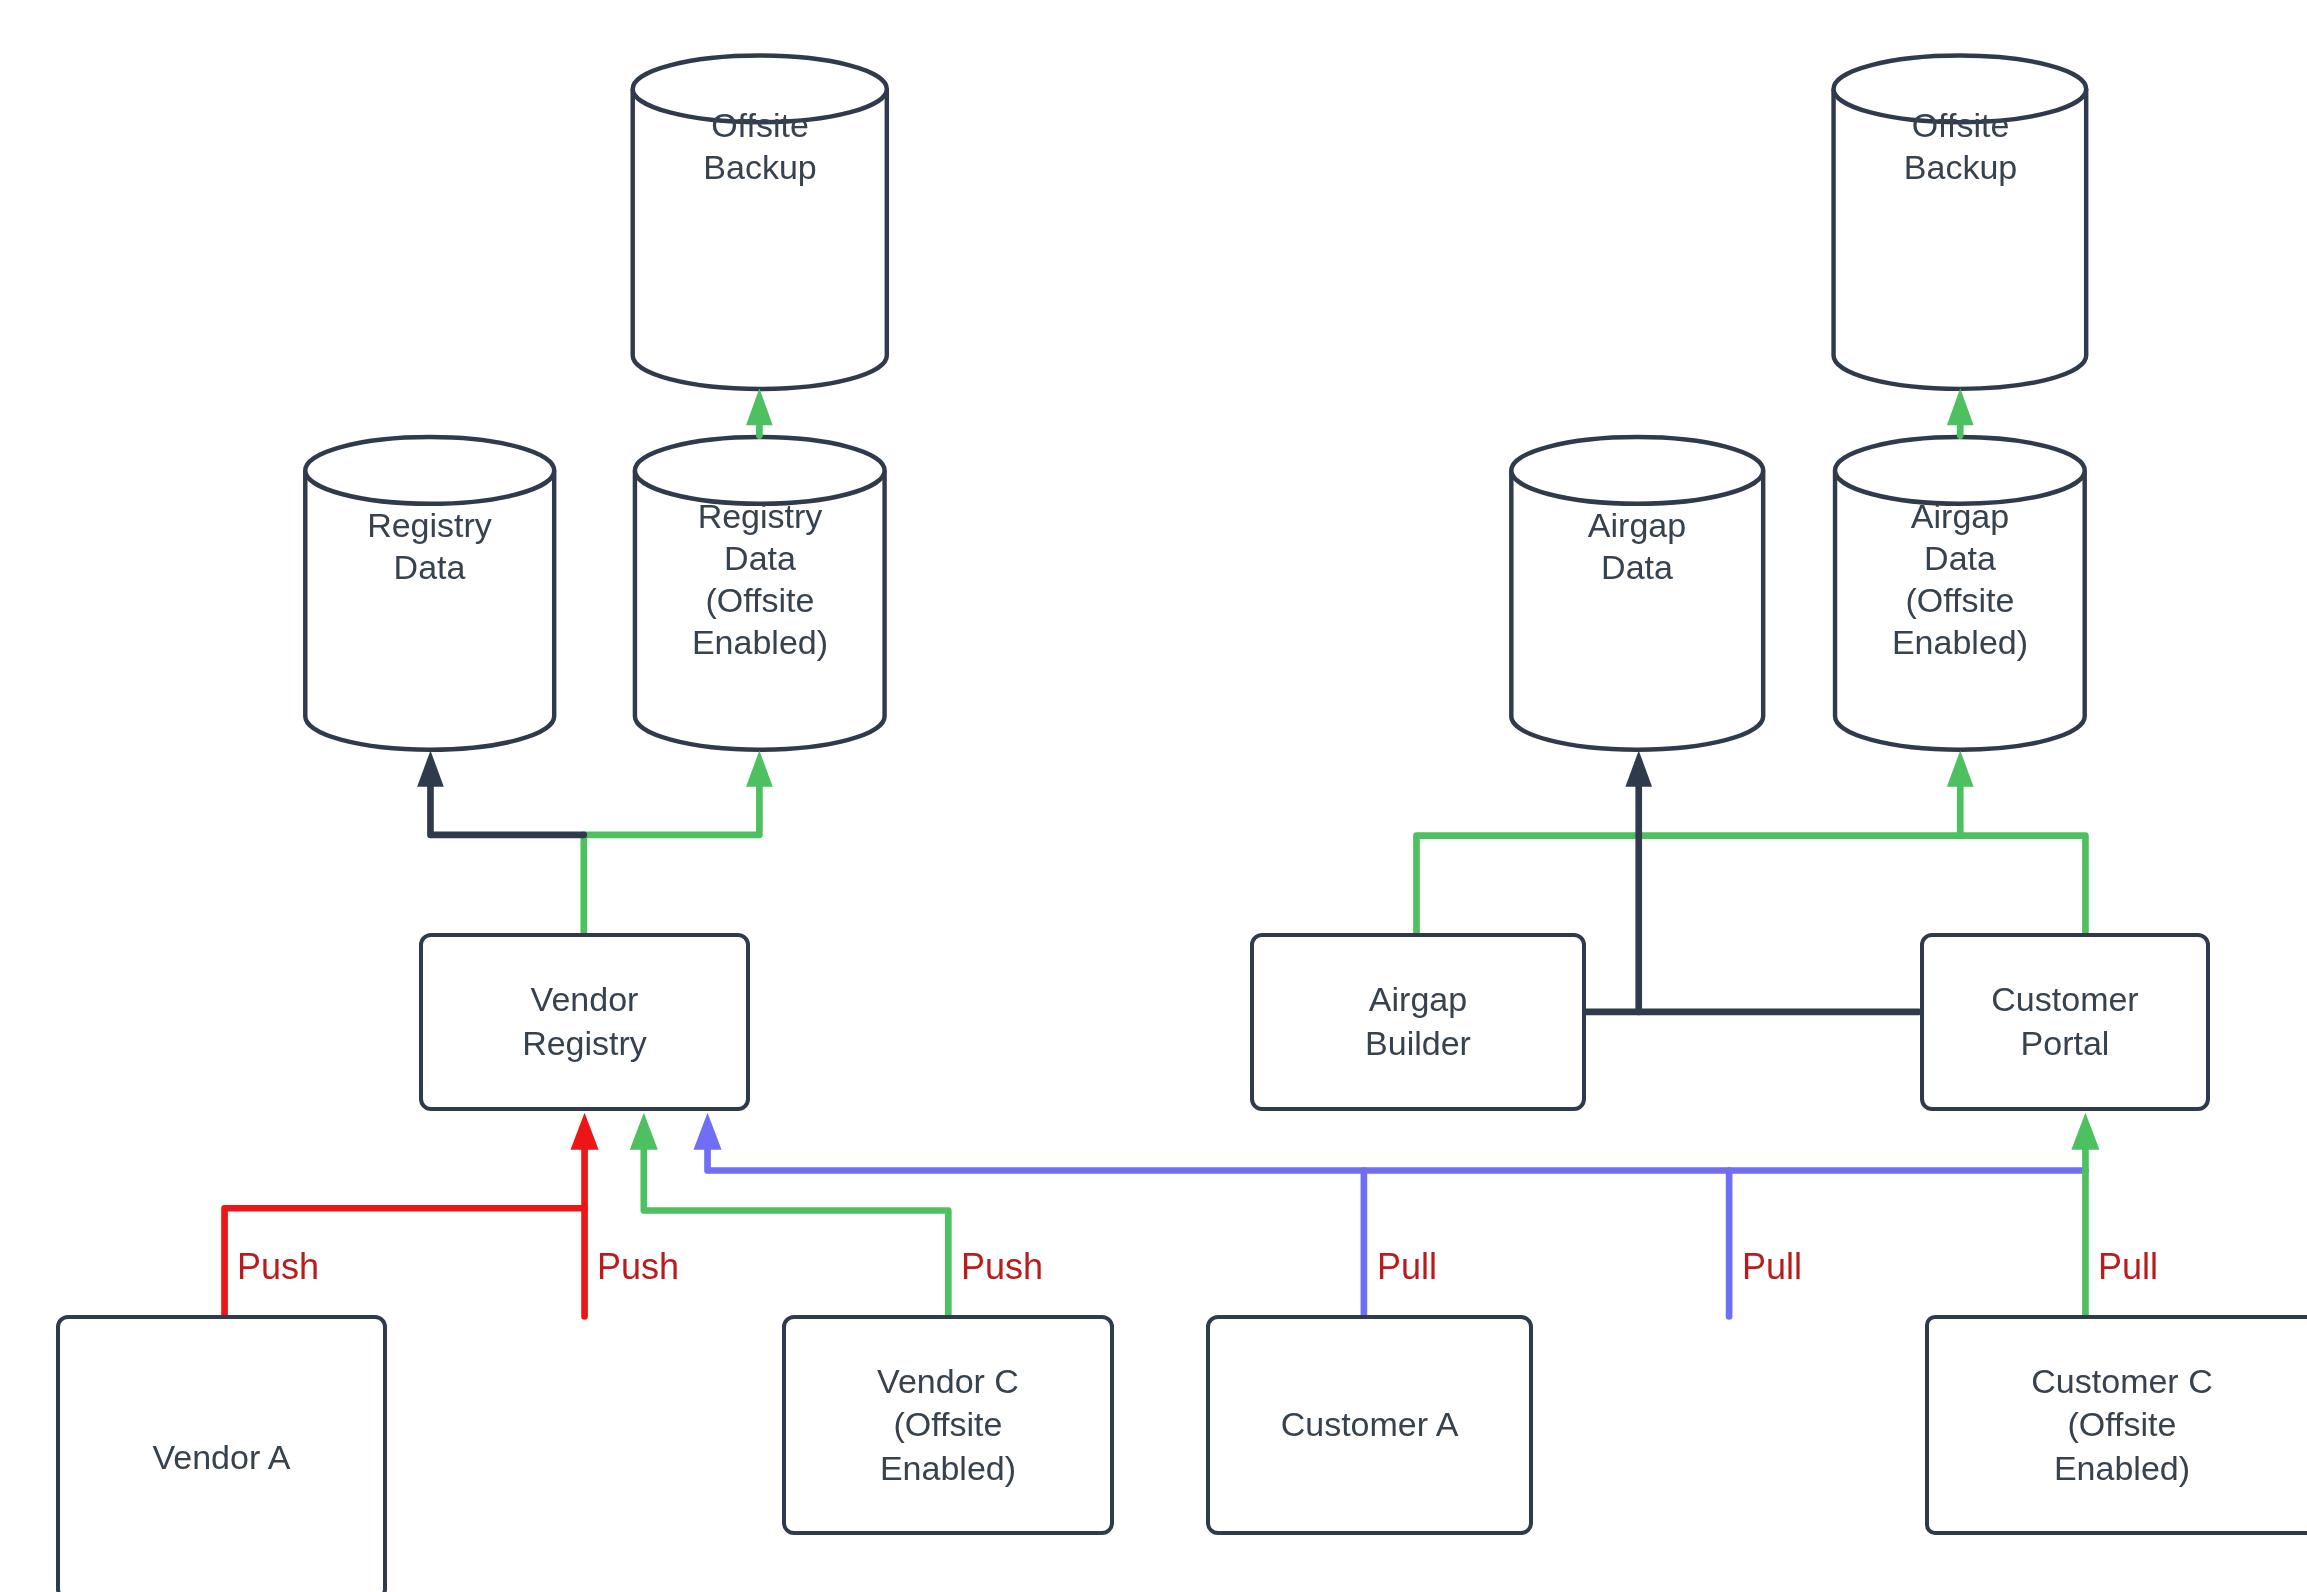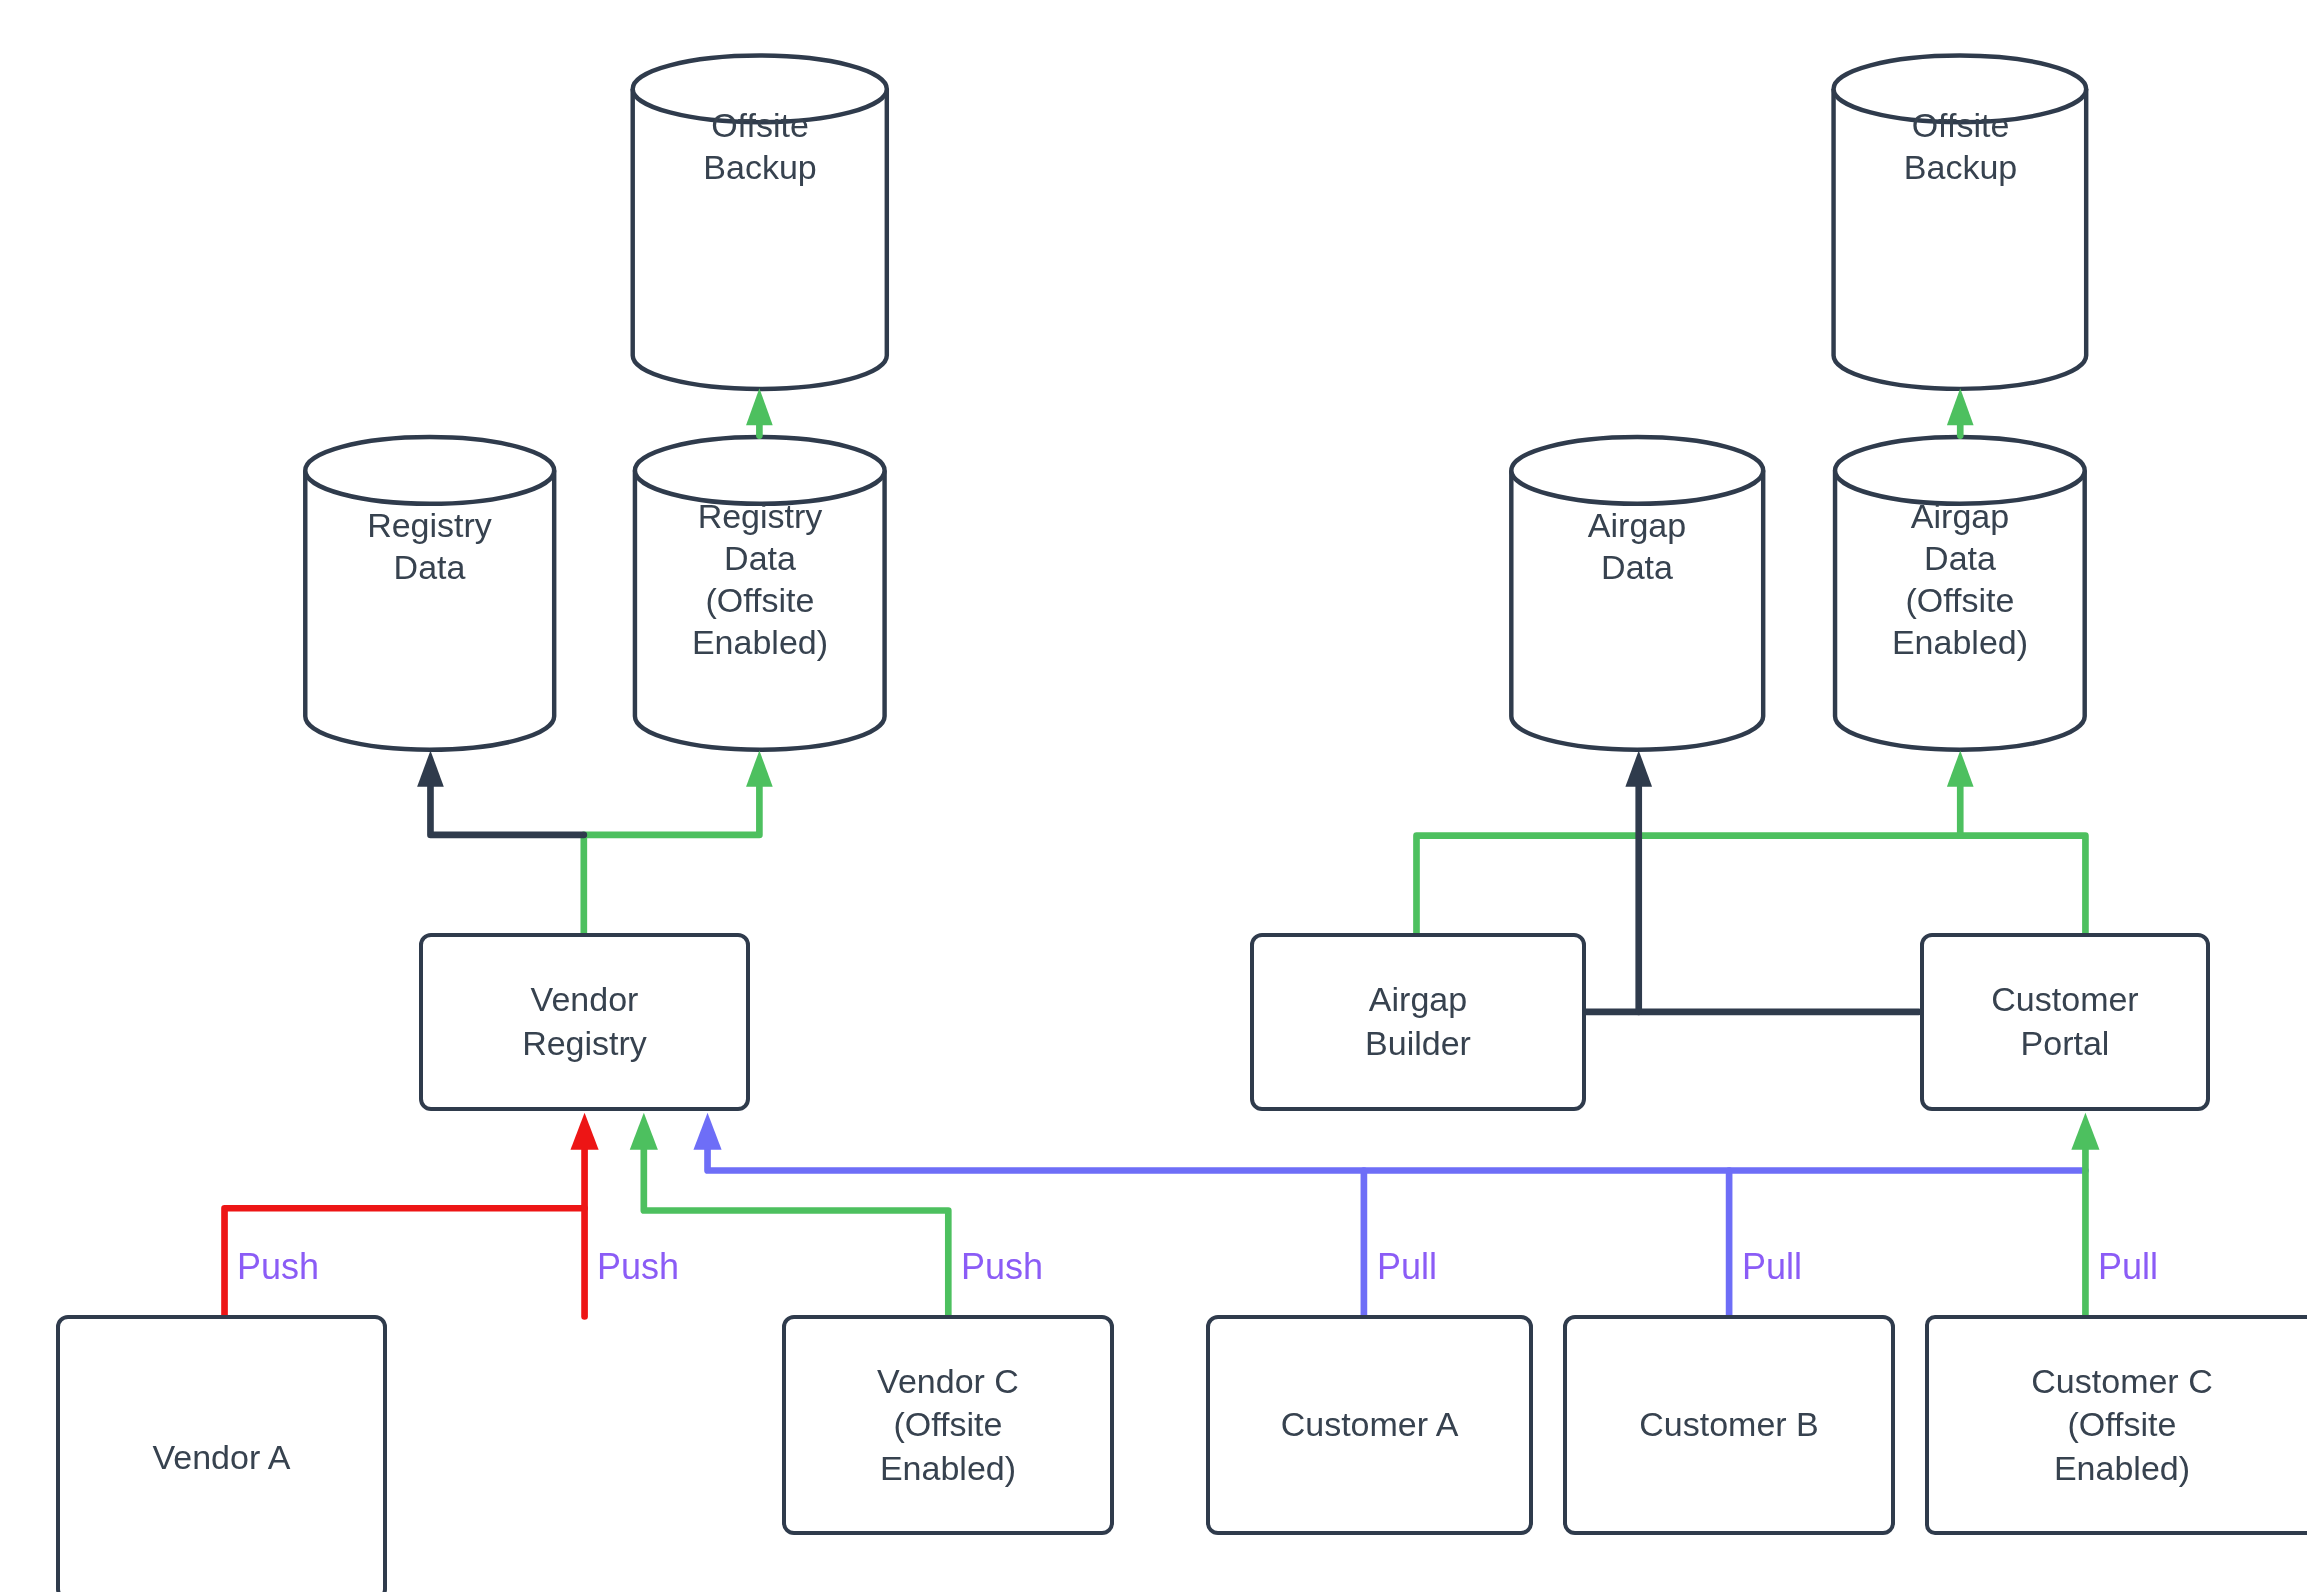--- a/index.html
+++ b/index.html
@@ -3,21 +3,21 @@
 <meta charset="utf-8">
 <style>
   html,body{margin:0;padding:0;background:#ffffff;}
   .stage{position:relative;width:2307px;height:1592px;font-family:"Liberation Sans",sans-serif;color:#2F3B4C;overflow:hidden;background:#ffffff;}
   .stage svg{position:absolute;left:0;top:0;}
   .node{position:absolute;box-sizing:border-box;border:4.4px solid #2F3B4C;border-radius:12px;background:#fff;
         display:flex;flex-direction:column;align-items:center;justify-content:center;text-align:center;
         font-size:34px;line-height:1.28;color:#37424F;}
   .cyl-label{position:absolute;display:flex;flex-direction:column;align-items:center;justify-content:flex-start;
         text-align:center;font-size:34px;line-height:1.24;color:#37424F;}
-  .edge-label{position:absolute;font-size:36px;color:#8b5cf6;white-space:nowrap;}
+  .edge-label{position:absolute;font-size:36px;color:#b91c1c;white-space:nowrap;}
   .line{display:block;}
 </style>
 </head>
 <body>
 
 <div class="stage">
 
   <svg width="2307" height="1592" viewBox="0 0 3114 2149">
 
     <g>
@@ -126,23 +126,20 @@
     <span class="line">Vendor A</span>
   </div>
   <div class="node" style="left:782px;top:1315px;width:332px;height:220px;">
     <span class="line">Vendor C</span>
     <span class="line">(Offsite</span>
     <span class="line">Enabled)</span>
   </div>
   <div class="node" style="left:1206px;top:1315px;width:327px;height:220px;">
     <span class="line">Customer A</span>
   </div>
-  <div class="node" style="left:1563px;top:1315px;width:332px;height:220px;">
-    <span class="line">Customer B</span>
-  </div>
   <div class="node" style="left:1925px;top:1315px;width:394px;height:220px;border-radius:10px;">
     <span class="line">Customer C</span>
     <span class="line">(Offsite</span>
     <span class="line">Enabled)</span>
   </div>
 
   <div class="edge-label" style="left:237px;top:1246px;">Push</div>
   <div class="edge-label" style="left:597px;top:1246px;">Push</div>
   <div class="edge-label" style="left:961px;top:1246px;">Push</div>
   <div class="edge-label" style="left:1377px;top:1246px;">Pull</div>

